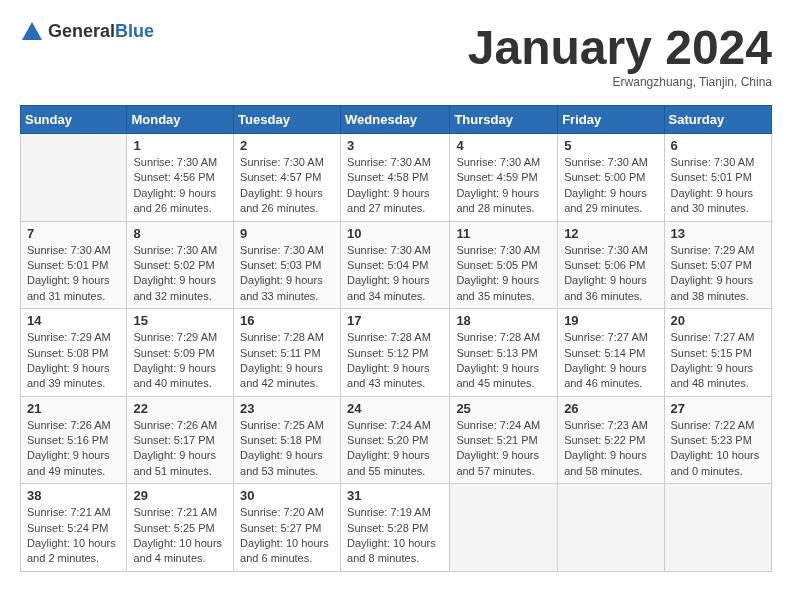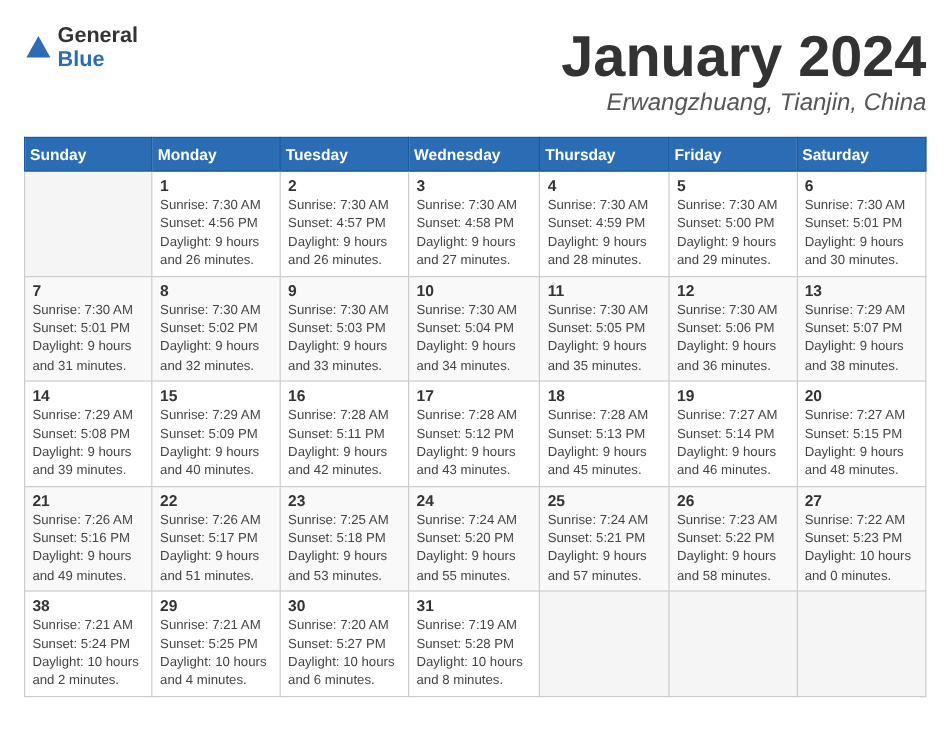--- a/index.html
+++ b/index.html
@@ -15,44 +15,42 @@
       justify-content: space-between;
       align-items: flex-start;
       margin-bottom: 16px;
     }
     .logo {
       display: flex;
       align-items: center;
     }
     .logo-text {
       display: flex;
-      flex-direction: column;
       font-size: 18px;
       font-weight: bold;
       line-height: 1.1;
     }
     .logo-general { color: #333; }
     .logo-blue { color: #2a6db5; }
     .logo-icon {
       width: 24px;
       height: 24px;
       margin-right: 4px;
     }
     .title-block {
       text-align: right;
     }
     .month-title {
       font-size: 48px;
       font-weight: bold;
       color: #333;
     }
     .location {
-      font-size: 20px;
+      font-size: 12px;
       color: #555;
-      font-style: italic;
     }
     table {
       width: 100%;
       border-collapse: collapse;
     }
     thead tr th {
       background-color: #2a6db5;
       color: #fff;
       font-size: 13px;
       font-weight: bold;

